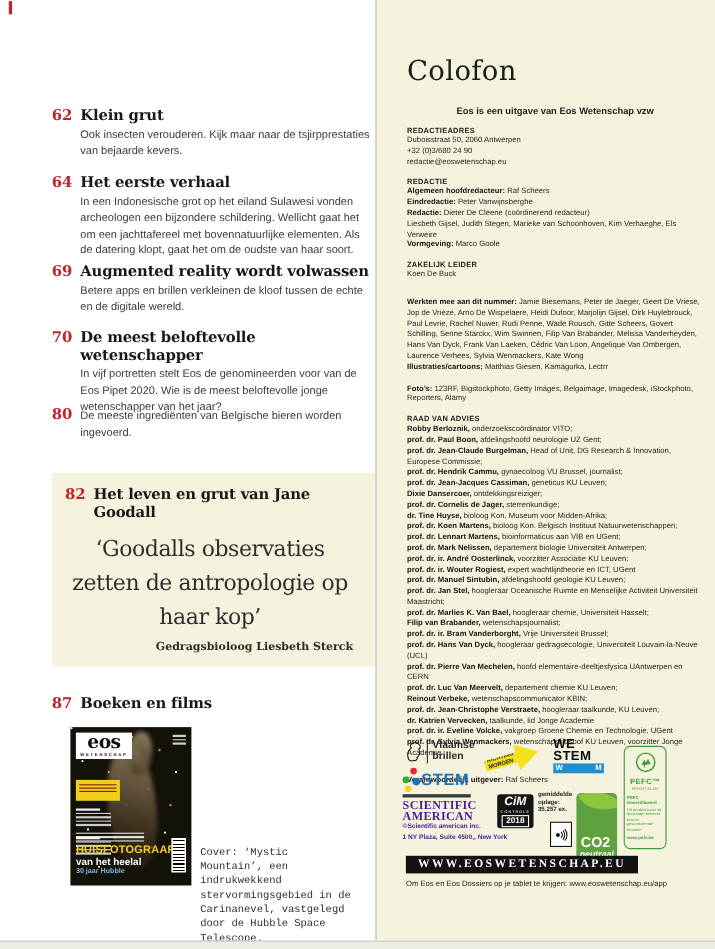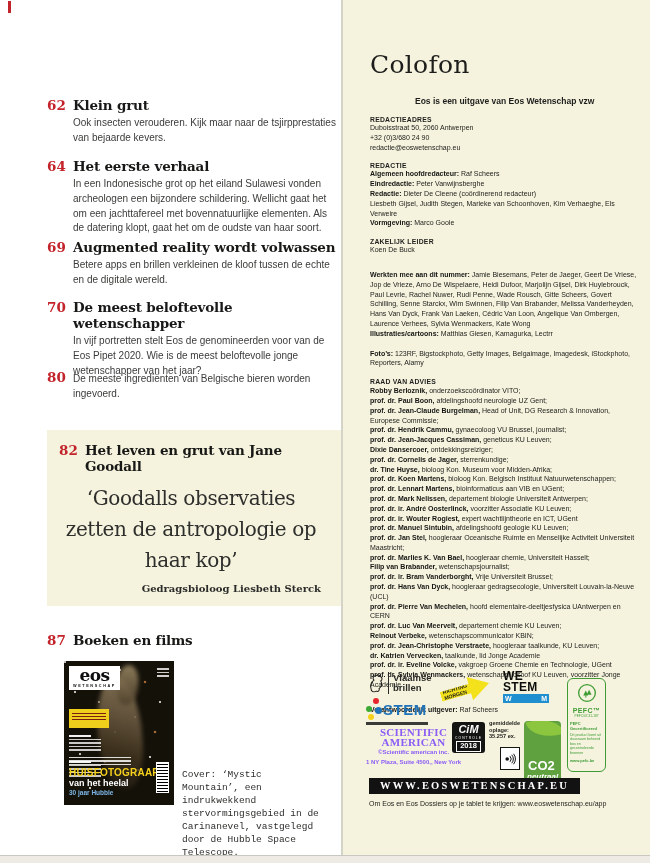--- a/index.html
+++ b/index.html
@@ -74,21 +74,21 @@
   .vl .txt{font-size:9.5px;line-height:10.5px;color:#2a2a28;font-weight:bold;}
   .stem{position:absolute;left:23px;top:33px;display:flex;align-items:center;}
   .dots{position:relative;width:15px;height:22px;flex:none;}
   .dots i{position:absolute;border-radius:50%;width:6px;height:6px;}
   .dots .d1{background:#e8262d;left:7px;top:0;}
   .dots .d2{background:#3aaa35;left:0;top:8px;}
   .dots .d3{background:#1f73b8;left:9px;top:9px;width:7px;height:7px;}
   .dots .d4{background:#f6d11b;left:2px;top:16px;}
   .stem .word{font-size:15px;font-weight:bold;color:#1f73b8;letter-spacing:.5px;margin-left:2px;}
   .stem-strip{position:absolute;left:23px;top:57px;width:62px;height:3px;background:#3a3a38;}
-  .sa{position:absolute;left:23px;top:63px;font-family:"Liberation Serif",serif;color:#8b5cf6;text-align:center;}
+  .sa{position:absolute;left:23px;top:63px;font-family:"Liberation Serif",serif;color:#4c1d95;}
   .sa .l1{font-size:11px;font-weight:bold;letter-spacing:.3px;line-height:9.5px;}
   .sa .l3{font-family:"Liberation Sans",sans-serif;font-size:6px;font-weight:bold;margin-top:2px;}
   .sa .l4{font-family:"Liberation Sans",sans-serif;font-size:6px;font-weight:bold;margin-top:4px;}
   .richting{position:absolute;left:97px;top:13px;width:50px;height:24px;background:#f3e11c;
     clip-path:polygon(0 30%,60% 30%,60% 0,100% 50%,60% 100%,60% 70%,0 70%);transform:rotate(-16deg);}
   .richting span{position:absolute;left:3px;top:5px;width:28px;font-size:5.2px;font-weight:bold;line-height:6px;color:#1c1c1a;}
   .wemedia{position:absolute;left:160px;top:6px;}
   .wemedia .w1{font-size:12px;font-weight:bold;line-height:10.5px;letter-spacing:.3px;color:#0d0d0b;}
   .wemedia .bluebar{width:46px;height:9px;background:#1f8fd0;margin-top:2px;position:relative;color:#fff;
     font-size:7px;font-weight:bold;line-height:9px;}

